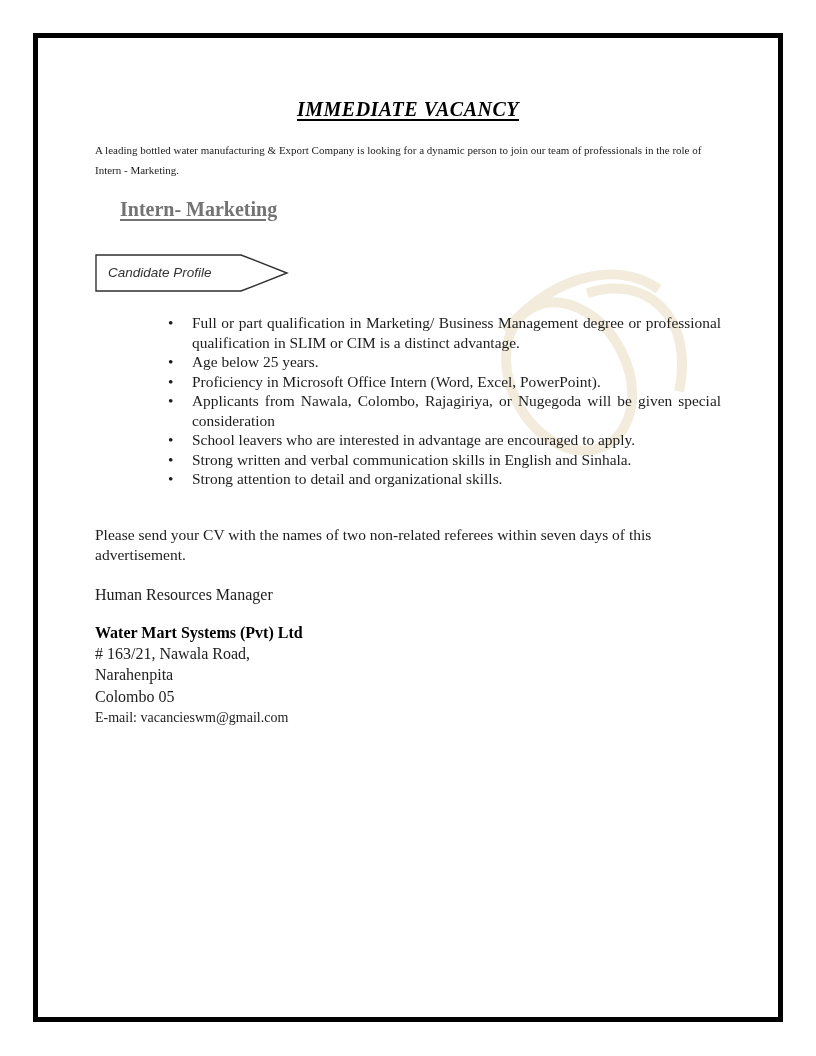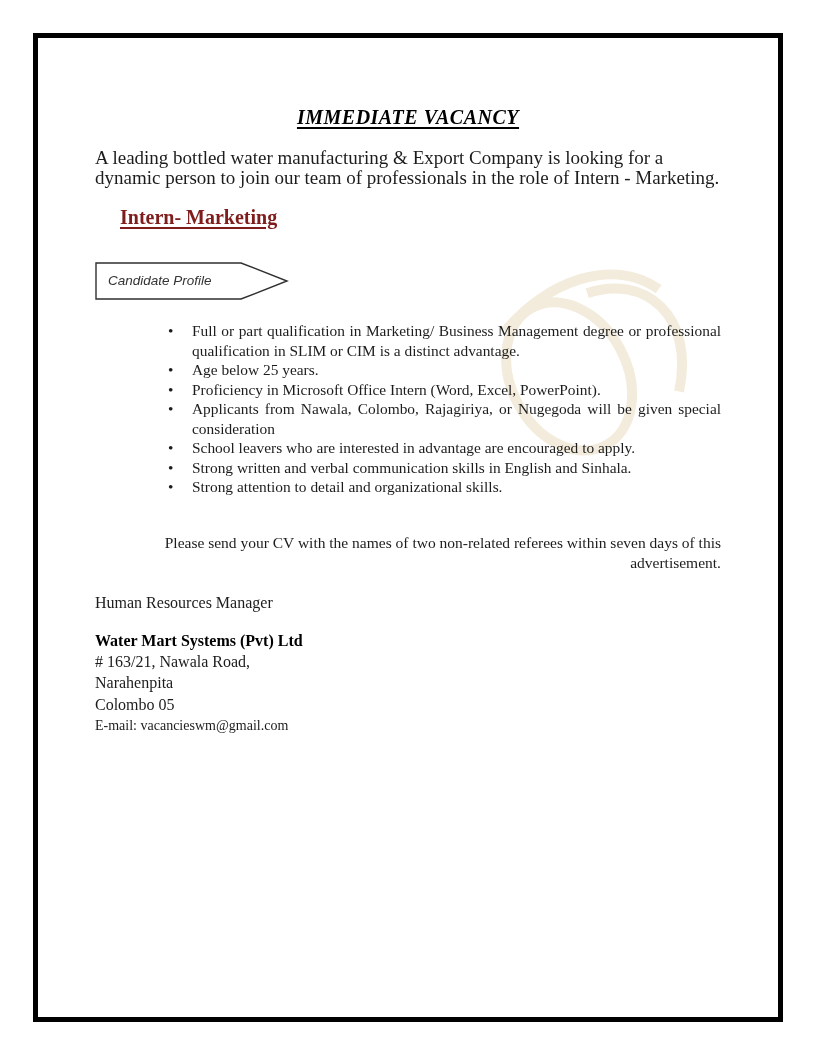--- a/index.html
+++ b/index.html
@@ -28,50 +28,50 @@
     left: 470px;
     top: 255px;
     width: 260px;
     height: 210px;
     z-index: 0;
     opacity: 0.9;
   }
   .content {
     position: absolute;
     left: 95px;
-    top: 8px;
+    top: 0;
     width: 626px;
     z-index: 2;
   }
   .doc-title {
     margin-top: 98px;
     text-align: center;
     font-size: 20px;
     line-height: 22px;
     font-weight: bold;
     font-style: italic;
     color: #000;
     letter-spacing: 0.5px;
   }
   .doc-title span {
     text-decoration: underline;
     text-decoration-thickness: 2px;
     text-underline-offset: 3px;
   }
   .intro {
     margin: 20px 0 0 0;
-    font-size: 19px;
+    font-size: 11px;
     line-height: 20px;
   }
   .position-heading {
     margin: 18px 0 13px 25px;
     font-size: 20px;
     line-height: 22px;
     font-weight: bold;
-    color: #7f1d1d;
+    color: #737373;
   }
   .position-heading span {
     text-decoration: underline;
     text-decoration-thickness: 2px;
     text-underline-offset: 3px;
   }
   .banner {
     position: relative;
     margin-top: 34px;
     width: 194px;
@@ -106,21 +106,20 @@
     content: "\2022";
     position: absolute;
     left: 73px;
     top: 0;
     font-size: 15.4px;
   }
   .closing {
     margin: 36px 0 0 0;
     font-size: 15.5px;
     line-height: 20px;
-    text-align: right;
   }
   .contact-block {
     margin-top: 19px;
     text-align: left;
     font-size: 16px;
     line-height: 21.3px;
   }
   .contact-block .company {
     font-weight: bold;
     color: #000;

